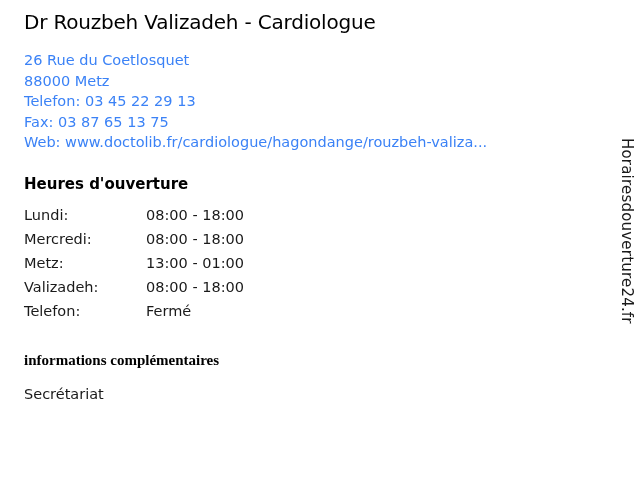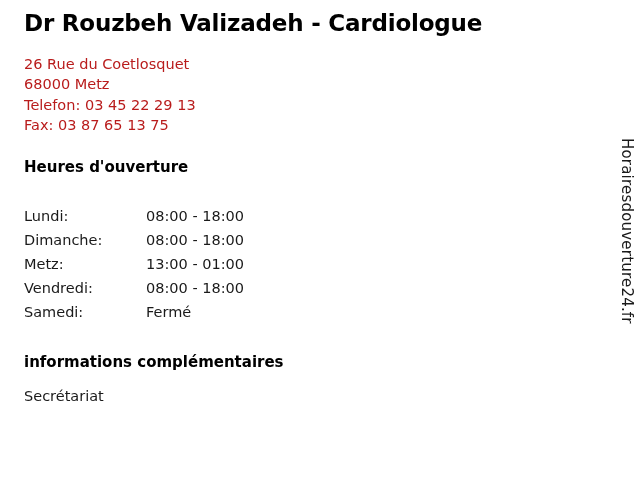--- a/index.html
+++ b/index.html
@@ -23,38 +23,38 @@
     height: 480px;
     box-sizing: border-box;
   }
   .content {
     position: absolute;
     left: 24px;
     top: 10px;
     width: 570px;
   }
   .title {
-    font-size: 23px;
-    font-weight: bold;
+    font-size: 20px;
+    font-weight: normal;
     letter-spacing: -0.2px;
     color: #000000;
     margin: 0 0 16px 0;
     line-height: 1.2;
   }
   .addr-line {
     font-size: 14.5px;
     line-height: 20.5px;
-    color: #b91c1c;
+    color: #3b82f6;
     white-space: nowrap;
   }
   .section-title {
     font-size: 15px;
     font-weight: bold;
     color: #000000;
-    margin: 22px 0 32px 0;
+    margin: 22px 0 14px 0;
   }
   table.hours {
     border-collapse: collapse;
     font-size: 14.5px;
     color: #1a1a1a;
   }
   table.hours td {
     padding: 0 0 7px 0;
     line-height: 17px;
     vertical-align: top;
@@ -63,20 +63,21 @@
   }
   td.day {
     width: 122px;
     padding-right: 6px;
   }
   .extra-title {
     font-size: 15px;
     font-weight: bold;
     color: #000000;
     margin: 25px 0 16px 0;
+    font-family: Liberation Serif, serif;
   }
   .extra-text {
     font-size: 14.5px;
     line-height: 19px;
     color: #1a1a1a;
   }
   .sidebrand {
     position: absolute;
     right: 4px;
     top: 138px;
@@ -91,46 +92,47 @@
 </head>
 <body>
 
 <div class="page">
 
   <div class="content">
 
     <h1 class="title">Dr Rouzbeh Valizadeh - Cardiologue</h1>
 
     <div class="addr-line">26 Rue du Coetlosquet</div>
-    <div class="addr-line">68000 Metz</div>
+    <div class="addr-line">88000 Metz</div>
     <div class="addr-line">Telefon: 03 45 22 29 13</div>
     <div class="addr-line">Fax: 03 87 65 13 75</div>
+    <div class="addr-line">Web: www.doctolib.fr/cardiologue/hagondange/rouzbeh-valiza...</div>
 
     <h2 class="section-title">Heures d'ouverture</h2>
 
     <table class="hours">
       <tbody>
         <tr>
           <td class="day">Lundi:</td>
           <td class="time">08:00 - 18:00</td>
         </tr>
         <tr>
-          <td class="day">Dimanche:</td>
+          <td class="day">Mercredi:</td>
           <td class="time">08:00 - 18:00</td>
         </tr>
         <tr>
           <td class="day">Metz:</td>
           <td class="time">13:00 - 01:00</td>
         </tr>
         <tr>
-          <td class="day">Vendredi:</td>
+          <td class="day">Valizadeh:</td>
           <td class="time">08:00 - 18:00</td>
         </tr>
         <tr>
-          <td class="day">Samedi:</td>
+          <td class="day">Telefon:</td>
           <td class="time">Fermé</td>
         </tr>
       </tbody>
     </table>
 
     <h2 class="extra-title">informations complémentaires</h2>
     <div class="extra-text">Secrétariat</div>
 
   </div>
 

